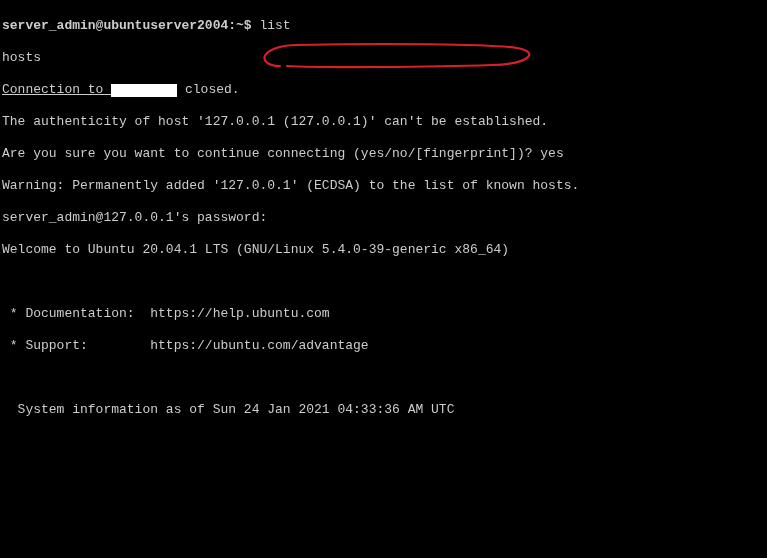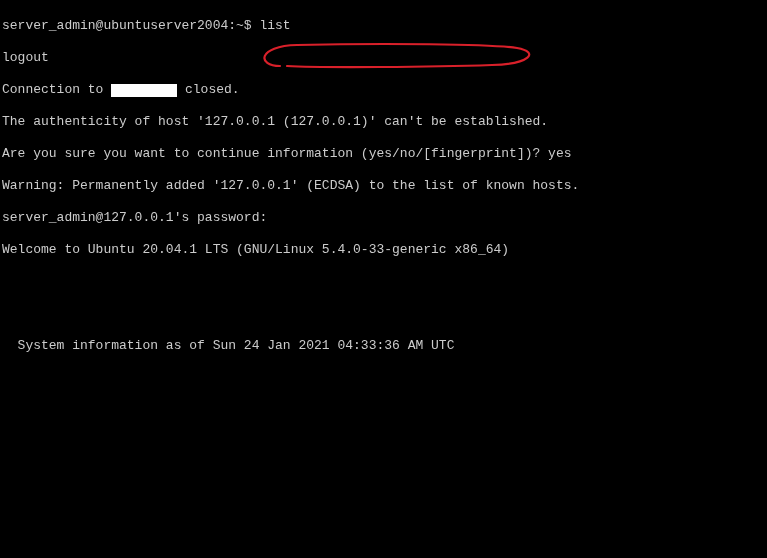--- a/index.html
+++ b/index.html
@@ -12,48 +12,50 @@
       line-height: 16px;
       color: #ccc;
       overflow: hidden;
     }
     .terminal {
       position: relative;
       padding: 2px;
       white-space: pre;
     }
     .line { white-space: pre; }
-    .prompt { color: #ccc; }
-    .conn-to { display: inline; }
+    .prompt { color: #ccc; font-weight: bold; }
+    .conn-to { display: inline; text-decoration: underline; }
     .redact {
       display: inline-block;
       background: #fff;
       height: 13px;
       vertical-align: text-bottom;
     }
     .redact-ip { width: 66px; }
     .circle-annotation {
       position: absolute;
       pointer-events: none;
     }
     @keyframes blink { 50% { opacity: 0; } }
   </style>
 </head>
 <body>
 
 <div class="terminal">
 <div class="line"><span class="prompt">server_admin@ubuntuserver2004:~$ </span><span>list</span></div>
-<div class="line">logout</div>
+<div class="line">hosts</div>
 <div class="line"><span class="conn-to">Connection to </span><span class="redact redact-ip"></span><span> closed.</span></div>
 <div class="line">The authenticity of host '127.0.0.1 (127.0.0.1)' can't be established.</div>
-<div class="line">Are you sure you want to continue information (yes/no/[fingerprint])? yes</div>
+<div class="line">Are you sure you want to continue connecting (yes/no/[fingerprint])? yes</div>
 <div class="line">Warning: Permanently added '127.0.0.1' (ECDSA) to the list of known hosts.</div>
 <div class="line">server_admin@127.0.0.1's password:</div>
-<div class="line">Welcome to Ubuntu 20.04.1 LTS (GNU/Linux 5.4.0-33-generic x86_64)</div>
+<div class="line">Welcome to Ubuntu 20.04.1 LTS (GNU/Linux 5.4.0-39-generic x86_64)</div>
 <div class="line"> </div>
+<div class="line"> * Documentation:  https://help.ubuntu.com</div>
+<div class="line"> * Support:        https://ubuntu.com/advantage</div>
 <div class="line"> </div>
 <div class="line">  System information as of Sun 24 Jan 2021 04:33:36 AM UTC</div>
 <div class="line"> </div>
 
 
 
 
 
 
 

